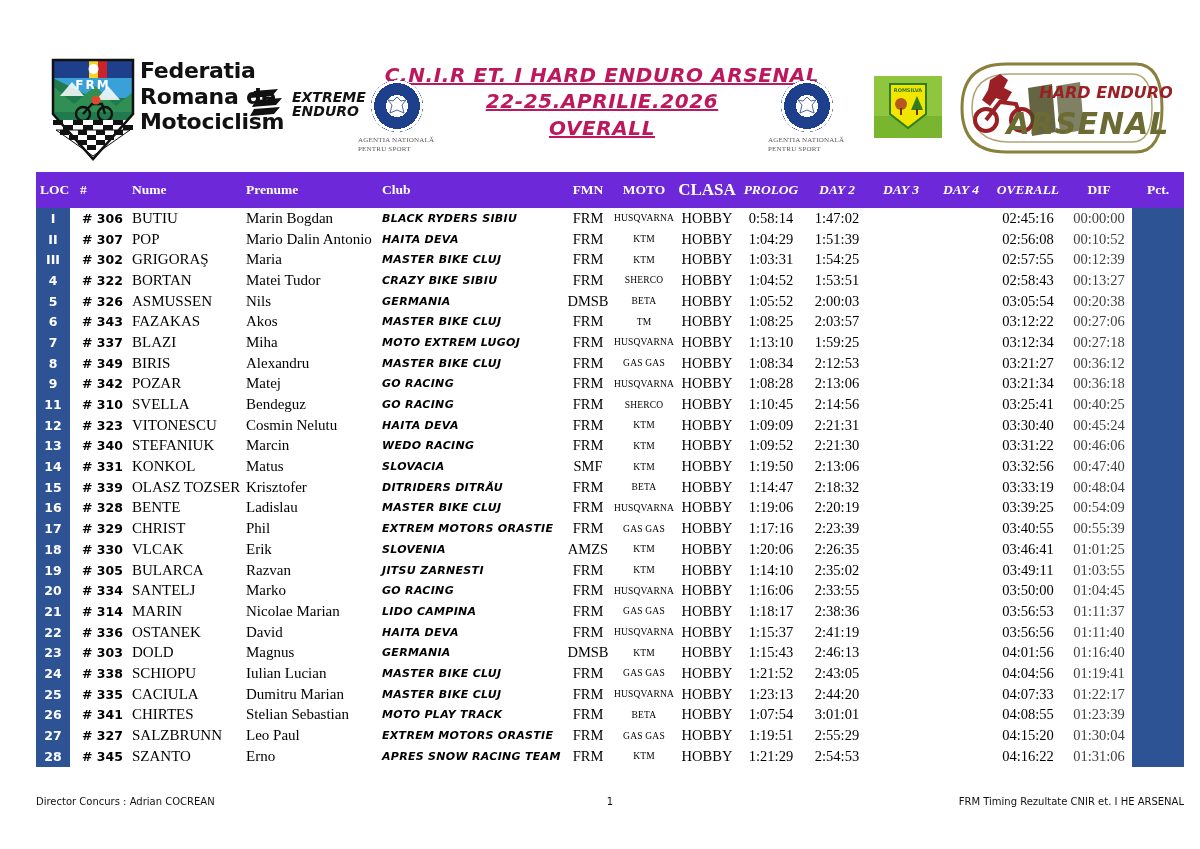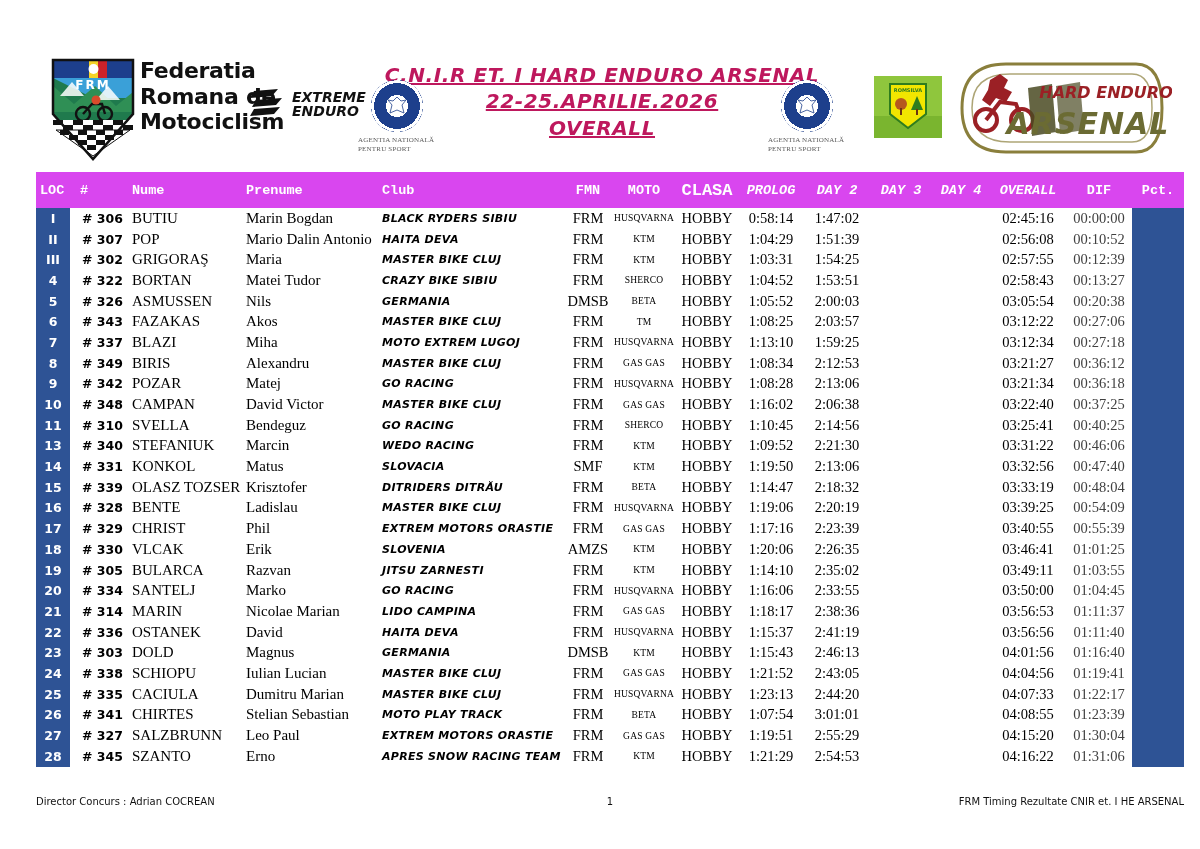--- a/index.html
+++ b/index.html
@@ -64,22 +64,22 @@
   }
 
   .romsilva{position:absolute;left:874px;top:76px;width:68px;height:62px;}
   .arsenal{position:absolute;left:956px;top:58px;width:216px;height:100px;}
 
   
   .tablewrap{position:absolute;left:36px;top:172px;width:1148px;}
   table{border-collapse:collapse;width:1148px;table-layout:fixed;}
 
   thead th{
-    background:#d946ef;color:#ffffff;
-    font-family:Liberation Mono, monospace;
+    background:#6d28d9;color:#ffffff;
+    font-family:Liberation Serif, serif;
     font-weight:bold;font-size:13.5px;
     height:36px;padding:0;vertical-align:middle;
     white-space:nowrap;
   }
   th.i{font-style:italic;}
   th.clasa{font-size:17px;font-style:normal;}
 
   tbody td{
     height:20.7px;padding:0;font-size:15px;color:#000;
     background:#ffffff;white-space:nowrap;vertical-align:middle;
@@ -466,51 +466,51 @@
             <td class="clasa">HOBBY</td>
             <td class="tm">1:08:28</td>
             <td class="tm">2:13:06</td>
             <td class="tm"></td>
             <td class="tm"></td>
             <td class="overall">03:21:34</td>
             <td class="dif">00:36:18</td>
             <td class="pct"></td>
           </tr>
           <tr>
-            <td class="loc">10</td>
-            <td class="num"># 348</td>
-            <td class="nume">CAMPAN</td>
-            <td class="pren">David Victor</td>
-            <td class="club">MASTER BIKE CLUJ</td>
-            <td class="fmn">FRM</td>
-            <td class="moto">GAS GAS</td>
-            <td class="clasa">HOBBY</td>
-            <td class="tm">1:16:02</td>
-            <td class="tm">2:06:38</td>
-            <td class="tm"></td>
-            <td class="tm"></td>
-            <td class="overall">03:22:40</td>
-            <td class="dif">00:37:25</td>
-            <td class="pct"></td>
-          </tr>
-          <tr>
             <td class="loc">11</td>
             <td class="num"># 310</td>
             <td class="nume">SVELLA</td>
             <td class="pren">Bendeguz</td>
             <td class="club">GO RACING</td>
             <td class="fmn">FRM</td>
             <td class="moto">SHERCO</td>
             <td class="clasa">HOBBY</td>
             <td class="tm">1:10:45</td>
             <td class="tm">2:14:56</td>
             <td class="tm"></td>
             <td class="tm"></td>
             <td class="overall">03:25:41</td>
             <td class="dif">00:40:25</td>
+            <td class="pct"></td>
+          </tr>
+          <tr>
+            <td class="loc">12</td>
+            <td class="num"># 323</td>
+            <td class="nume">VITONESCU</td>
+            <td class="pren">Cosmin Nelutu</td>
+            <td class="club">HAITA DEVA</td>
+            <td class="fmn">FRM</td>
+            <td class="moto">KTM</td>
+            <td class="clasa">HOBBY</td>
+            <td class="tm">1:09:09</td>
+            <td class="tm">2:21:31</td>
+            <td class="tm"></td>
+            <td class="tm"></td>
+            <td class="overall">03:30:40</td>
+            <td class="dif">00:45:24</td>
             <td class="pct"></td>
           </tr>
           <tr>
             <td class="loc">13</td>
             <td class="num"># 340</td>
             <td class="nume">STEFANIUK</td>
             <td class="pren">Marcin</td>
             <td class="club">WEDO RACING</td>
             <td class="fmn">FRM</td>
             <td class="moto">KTM</td>

